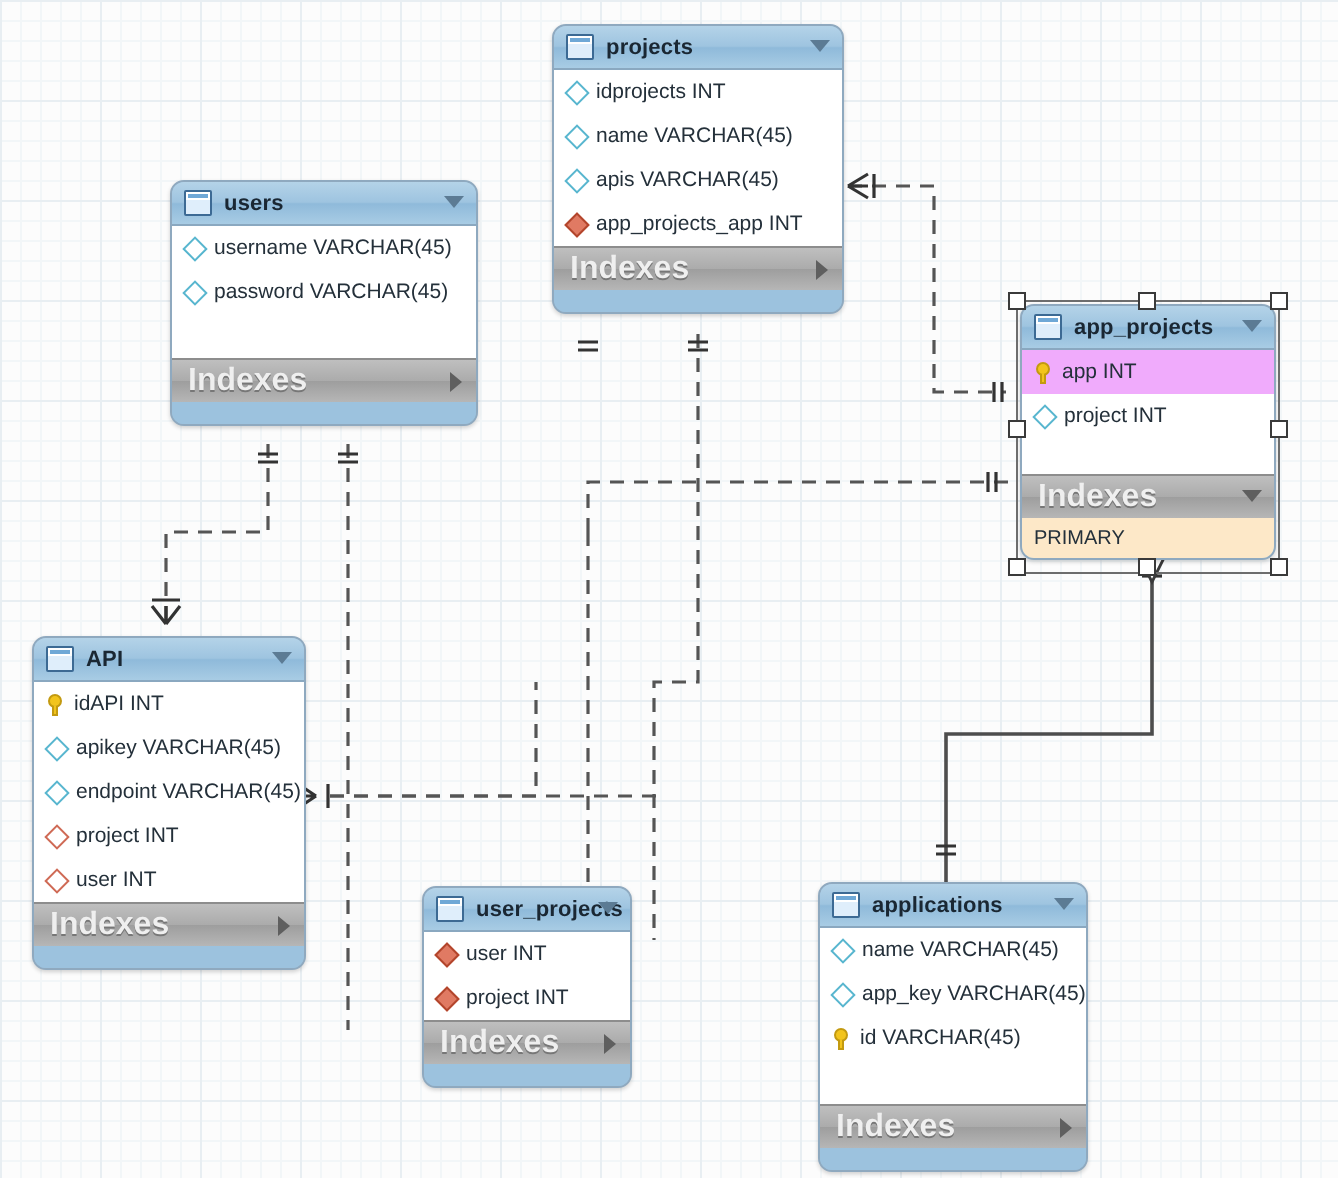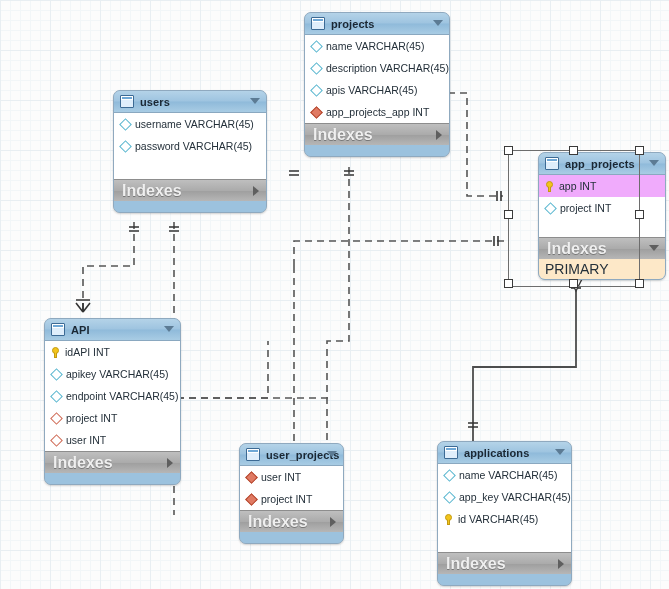--- a/index.html
+++ b/index.html
@@ -23,21 +23,20 @@
 
   
   .tbl{
     position:absolute;
     border:1px solid #8fa9bf;
     border-radius:7px;
     background:#9cc2de;
     box-sizing:border-box;
     box-shadow:0 1px 2px rgba(0,0,0,.18);
     overflow:hidden;
-    margin-left:28px;
   }
   .tbl .hdr{
     height:21px;
     display:flex;align-items:center;
     padding:0 5px 0 6px;
     background:linear-gradient(to bottom,#b4d3e8 0%,#9ec4e0 48%,#8fbada 52%,#a8cce4 100%);
     border-bottom:1px solid #8aa8c0;
     position:relative;
   }
   .tbl .hdr .tico{
@@ -102,21 +101,21 @@
   .tbl .idx .ilab{font-size:16px;font-weight:bold;color:#efefef;text-shadow:0 1px 0 #777;}
   .tbl .idx .iarrow{
     position:absolute;right:7px;top:6px;width:0;height:0;
     border-top:5px solid transparent;border-bottom:5px solid transparent;border-left:6px solid #5f5f5f;
   }
   .tbl .idx .idown{
     position:absolute;right:6px;top:7px;width:0;height:0;
     border-left:5px solid transparent;border-right:5px solid transparent;border-top:6px solid #5f5f5f;
   }
   .tbl .idxbody{background:#fde8c8;}
-  .tbl .idxbody .irow{height:20px;display:flex;align-items:center;padding:0 6px;font-size:14px;color:#24303a;}
+  .tbl .idxbody .irow{height:20px;display:flex;align-items:center;padding:0 6px;font-size:10px;color:#24303a;}
   .tbl .foot{height:11px;background:#9cc2de;}
 
   
   .hnd{
     position:absolute;width:9px;height:9px;background:#ffffff;
     border:1.5px solid #3a3a3a;box-sizing:border-box;z-index:40;
   }
   .selbox{
     position:absolute;border:1px solid #6d6d6d;box-sizing:border-box;z-index:5;
   }
@@ -179,25 +178,25 @@
 
   <div class="tbl" style="left:276px;top:12px;width:146px;">
     <div class="hdr">
       <span class="tico"></span>
       <span class="tname">projects</span>
       <span class="caret"></span>
     </div>
     <div class="cols">
       <div class="col">
           <span class="ic dia"></span>
+          <span>idprojects INT</span>
+        </div>
+      <div class="col">
+          <span class="ic dia"></span>
           <span>name VARCHAR(45)</span>
-        </div>
-      <div class="col">
-          <span class="ic dia"></span>
-          <span>description VARCHAR(45)</span>
         </div>
       <div class="col">
           <span class="ic dia"></span>
           <span>apis VARCHAR(45)</span>
         </div>
       <div class="col">
           <span class="ic diafk"></span>
           <span>app_projects_app INT</span>
         </div>
     </div>

